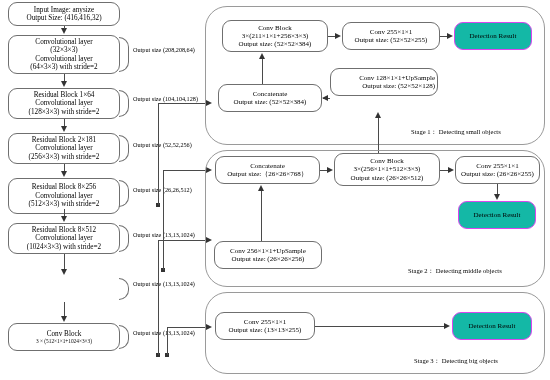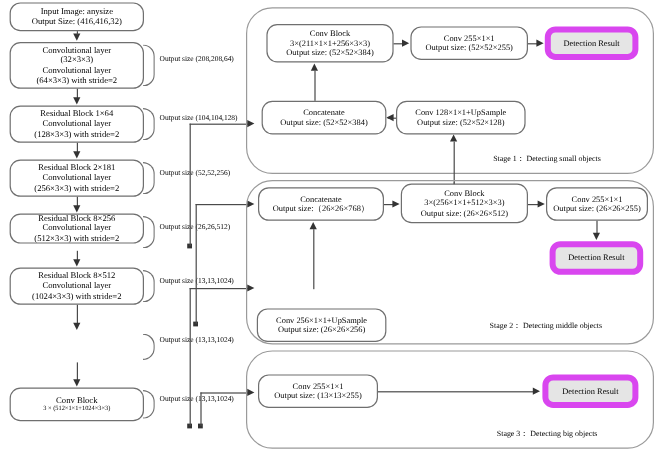--- a/index.html
+++ b/index.html
@@ -6,21 +6,21 @@
   body{width:550px;height:380px;overflow:hidden;
        font-family:"Liberation Serif","DejaVu Serif",serif;color:#000;}
   #diagram{position:relative;width:550px;height:380px;}
 
   .node{position:absolute;box-sizing:border-box;border:1px solid #6f6f6f;
         border-radius:9px;background:#fff;display:flex;flex-direction:column;
         align-items:center;justify-content:center;text-align:center;
         line-height:1.18;padding:1px 2px;}
   .node .ln{display:block;white-space:nowrap;}
 
-  .detect{background:#e5e5e5;border:5px solid #d946ef;}
+  .detect{background:#14b8a6;border:1px solid #d946ef;}
 
   
   .brace{position:absolute;border:1px solid #6f6f6f;border-left:none;
          border-radius:0 14px 14px 0;box-sizing:border-box;}
 
   .olabel{position:absolute;text-align:center;line-height:1.25;
           white-space:nowrap;}
 
   .stage{position:absolute;box-sizing:border-box;border:1px solid #9a9a9a;
          border-radius:22px;background:transparent;}
@@ -86,21 +86,21 @@
     <span class="ln">(256×3×3) with stride=2</span>
   </div>
   <div class="brace" style="left:119px;top:135px;width:10px;height:27px;"></div>
   <div class="olabel" style="left:133px;top:141px;font-size:6.2px;">
     <span class="ln">Output size</span>
     <span class="ln">(52,52,256)</span>
   </div>
   <div class="ln-v" style="left:64px;top:164px;height:8px;"></div>
   <div class="arw arw-d" style="left:60.5px;top:171px;"></div>
 
-  <div class="node" style="left:8px;top:178px;width:112px;height:25px;font-size:7.2px;">
+  <div class="node" style="left:8px;top:178px;width:112px;height:36px;font-size:7.2px;">
     <span class="ln">Residual Block 8×256</span>
     <span class="ln">Convolutional layer</span>
     <span class="ln">(512×3×3) with stride=2</span>
   </div>
   <div class="brace" style="left:119px;top:180px;width:10px;height:27px;"></div>
   <div class="olabel" style="left:133px;top:186px;font-size:6.2px;">
     <span class="ln">Output size</span>
     <span class="ln">(26,26,512)</span>
   </div>
   <div class="ln-v" style="left:64px;top:209px;height:8px;"></div>
@@ -180,21 +180,21 @@
   </div>
 
   <div class="node" style="left:218px;top:84px;width:104px;height:28px;font-size:7px;">
     <span class="ln">Concatenate</span>
     <span class="ln">Output size: (52×52×384)</span>
   </div>
 
   <div class="ln-v" style="left:262px;top:59px;height:25px;"></div>
   <div class="arw arw-u" style="left:258.5px;top:53px;"></div>
 
-  <div class="node" style="left:330px;top:84px;width:108px;height:28px;font-size:7px;">
+  <div class="node" style="left:330px;top:68px;width:108px;height:28px;font-size:7px;align-items:flex-end;">
     <span class="ln">Conv 128×1×1+UpSample</span>
     <span class="ln">Output size: (52×52×128)</span>
   </div>
   <div class="ln-h" style="left:323px;top:98px;width:7px;"></div>
   <div class="arw arw-l" style="left:322px;top:94.5px;"></div>
 
   <div class="ln-v" style="left:378px;top:152px;height:28px;"></div>
   <div class="arw arw-u" style="left:374.5px;top:112px;"></div>
   <div class="ln-v" style="left:378px;top:118px;height:36px;"></div>
 
@@ -220,21 +220,21 @@
     <span class="ln">Conv 255×1×1</span>
     <span class="ln">Output size: (26×26×255)</span>
   </div>
   <div class="ln-v" style="left:497px;top:184px;height:12px;"></div>
   <div class="arw arw-d" style="left:493.5px;top:194px;"></div>
 
   <div class="node detect" style="left:458px;top:201px;width:78px;height:28px;font-size:7px;">
     <span class="ln">Detection Result</span>
   </div>
 
-  <div class="node" style="left:214px;top:257px;width:108px;height:28px;font-size:7px;">
+  <div class="node" style="left:214px;top:241px;width:108px;height:28px;font-size:7px;">
     <span class="ln">Conv 256×1×1+UpSample</span>
     <span class="ln">Output size: (26×26×256)</span>
   </div>
 
   <div class="ln-v" style="left:261px;top:191px;height:50px;"></div>
   <div class="arw arw-u" style="left:257.5px;top:185px;"></div>
 
   <div class="stage" style="left:205px;top:292px;width:340px;height:82px;"></div>
   <div class="stagelab" style="left:414px;top:357px;font-size:6.6px;">Stage 3： Detecting big objects</div>
 

